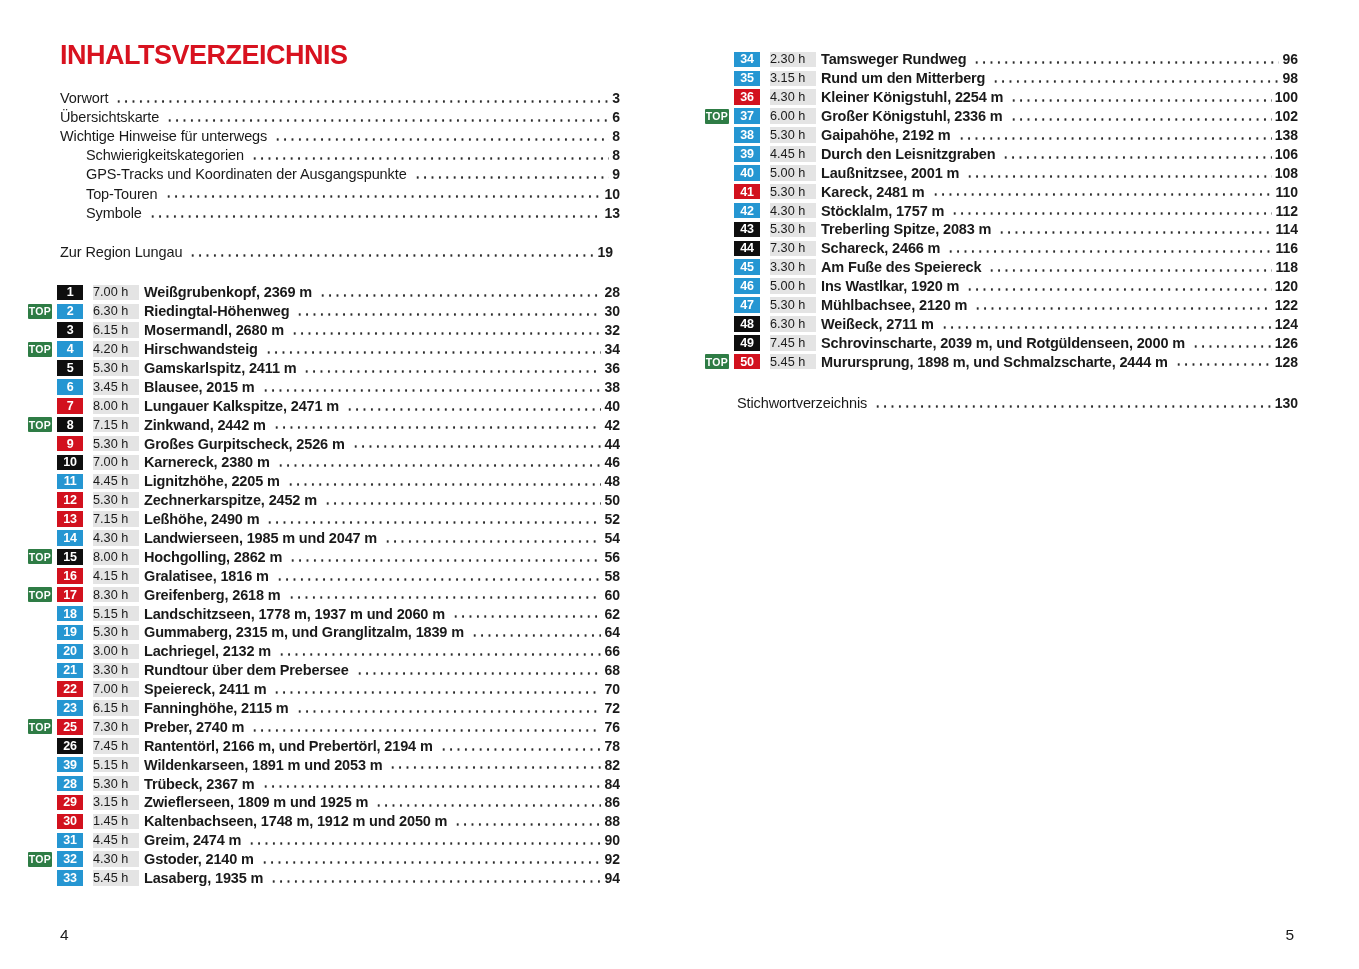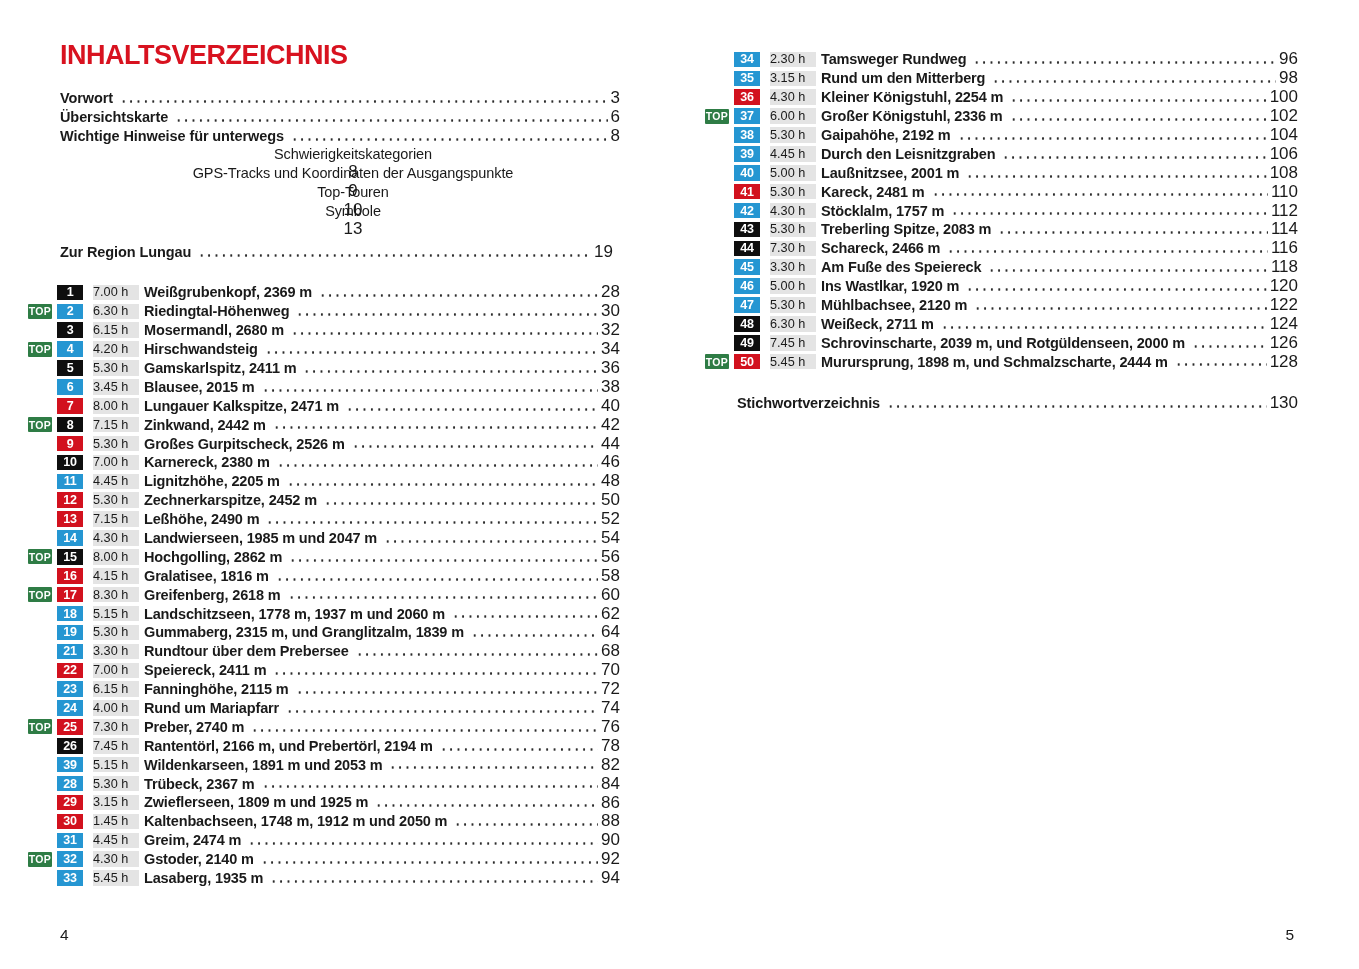--- a/index.html
+++ b/index.html
@@ -22,22 +22,22 @@
   .col-right{left:705px;width:593px;}
 
   .page-title{
     position:absolute;left:32px;top:40px;margin:0;
     font-size:27px;font-weight:800;letter-spacing:-0.5px;color:var(--red);
     white-space:nowrap;
   }
 
   .fm-list{position:absolute;top:88px;left:0;right:0;}
   .fm-row{height:19.2px;display:flex;align-items:center;padding-left:32px;font-size:14.5px;}
-  .fm-row .lbl{font-weight:700;white-space:nowrap;letter-spacing:-0.1px;}
-  .fm-row.sub{padding-left:58px;flex-direction:column;}
+  .fm-row .lbl{font-weight:400;white-space:nowrap;letter-spacing:-0.1px;}
+  .fm-row.sub{padding-left:58px;}
   .fm-row.sub .lbl{font-weight:400;}
 
   .region-row{position:absolute;top:243px;left:0;right:7px;}
   .index-row{position:absolute;top:394px;left:0;right:0;}
   .region-row .fm-row,.index-row .fm-row{height:18.9px;}
 
   .tour-list{position:absolute;left:0;right:0;}
   #tours-left{top:283px;}
   #tours-right{top:50px;}
   .trow{height:18.9px;display:flex;align-items:center;font-size:14.5px;}
@@ -58,21 +58,21 @@
     margin-left:10px;width:46px;height:15.5px;flex:none;background:var(--time-bg);
     font-size:12.7px;display:flex;align-items:center;white-space:nowrap;
   }
   .ttl{margin-left:5px;font-weight:700;white-space:nowrap;letter-spacing:-0.15px;}
   .leader{
     flex:1;align-self:stretch;margin:0 3px 0 5px;min-width:8px;
     background-image:radial-gradient(circle,#2b2b2b 1.05px,transparent 1.4px);
     background-size:7.4px 3.2px;background-repeat:repeat-x;
     background-position:left 2px bottom 4.5px;
   }
-  .pg{font-size:17px;font-weight:400;white-space:nowrap;}
+  .pg{font-size:14px;font-weight:700;white-space:nowrap;}
 
   .folio{position:absolute;top:926px;font-size:15.5px;font-weight:400;}
   .folio-left{left:32px;}
   .folio-right{right:4px;}
 </style>
 </head>
 <body>
 
 <div class="col col-left">
   <h1 class="page-title">INHALTSVERZEICHNIS</h1>
@@ -278,20 +278,28 @@
       <div class="trow">
         <span class="topslot"></span>
         <span class="badge blue">19</span>
         <span class="time">5.30 h</span>
         <span class="ttl">Gummaberg, 2315 m, und Granglitzalm, 1839 m</span>
         <span class="leader"></span>
         <span class="pg">64</span>
       </div>
       <div class="trow">
         <span class="topslot"></span>
+        <span class="badge blue">20</span>
+        <span class="time">3.00 h</span>
+        <span class="ttl">Lachriegel, 2132 m</span>
+        <span class="leader"></span>
+        <span class="pg">66</span>
+      </div>
+      <div class="trow">
+        <span class="topslot"></span>
         <span class="badge blue">21</span>
         <span class="time">3.30 h</span>
         <span class="ttl">Rundtour über dem Prebersee</span>
         <span class="leader"></span>
         <span class="pg">68</span>
       </div>
       <div class="trow">
         <span class="topslot"></span>
         <span class="badge red">22</span>
         <span class="time">7.00 h</span>
@@ -301,28 +309,20 @@
       </div>
       <div class="trow">
         <span class="topslot"></span>
         <span class="badge blue">23</span>
         <span class="time">6.15 h</span>
         <span class="ttl">Fanninghöhe, 2115 m</span>
         <span class="leader"></span>
         <span class="pg">72</span>
       </div>
       <div class="trow">
-        <span class="topslot"></span>
-        <span class="badge blue">24</span>
-        <span class="time">4.00 h</span>
-        <span class="ttl">Rund um Mariapfarr</span>
-        <span class="leader"></span>
-        <span class="pg">74</span>
-      </div>
-      <div class="trow">
         <span class="topslot">
           <span class="top-badge">TOP</span>
         </span>
         <span class="badge red">25</span>
         <span class="time">7.30 h</span>
         <span class="ttl">Preber, 2740 m</span>
         <span class="leader"></span>
         <span class="pg">76</span>
       </div>
       <div class="trow">
@@ -430,21 +430,21 @@
         <span class="ttl">Großer Königstuhl, 2336 m</span>
         <span class="leader"></span>
         <span class="pg">102</span>
       </div>
       <div class="trow">
         <span class="topslot"></span>
         <span class="badge blue">38</span>
         <span class="time">5.30 h</span>
         <span class="ttl">Gaipahöhe, 2192 m</span>
         <span class="leader"></span>
-        <span class="pg">104</span>
+        <span class="pg">138</span>
       </div>
       <div class="trow">
         <span class="topslot"></span>
         <span class="badge blue">39</span>
         <span class="time">4.45 h</span>
         <span class="ttl">Durch den Leisnitzgraben</span>
         <span class="leader"></span>
         <span class="pg">106</span>
       </div>
       <div class="trow">

